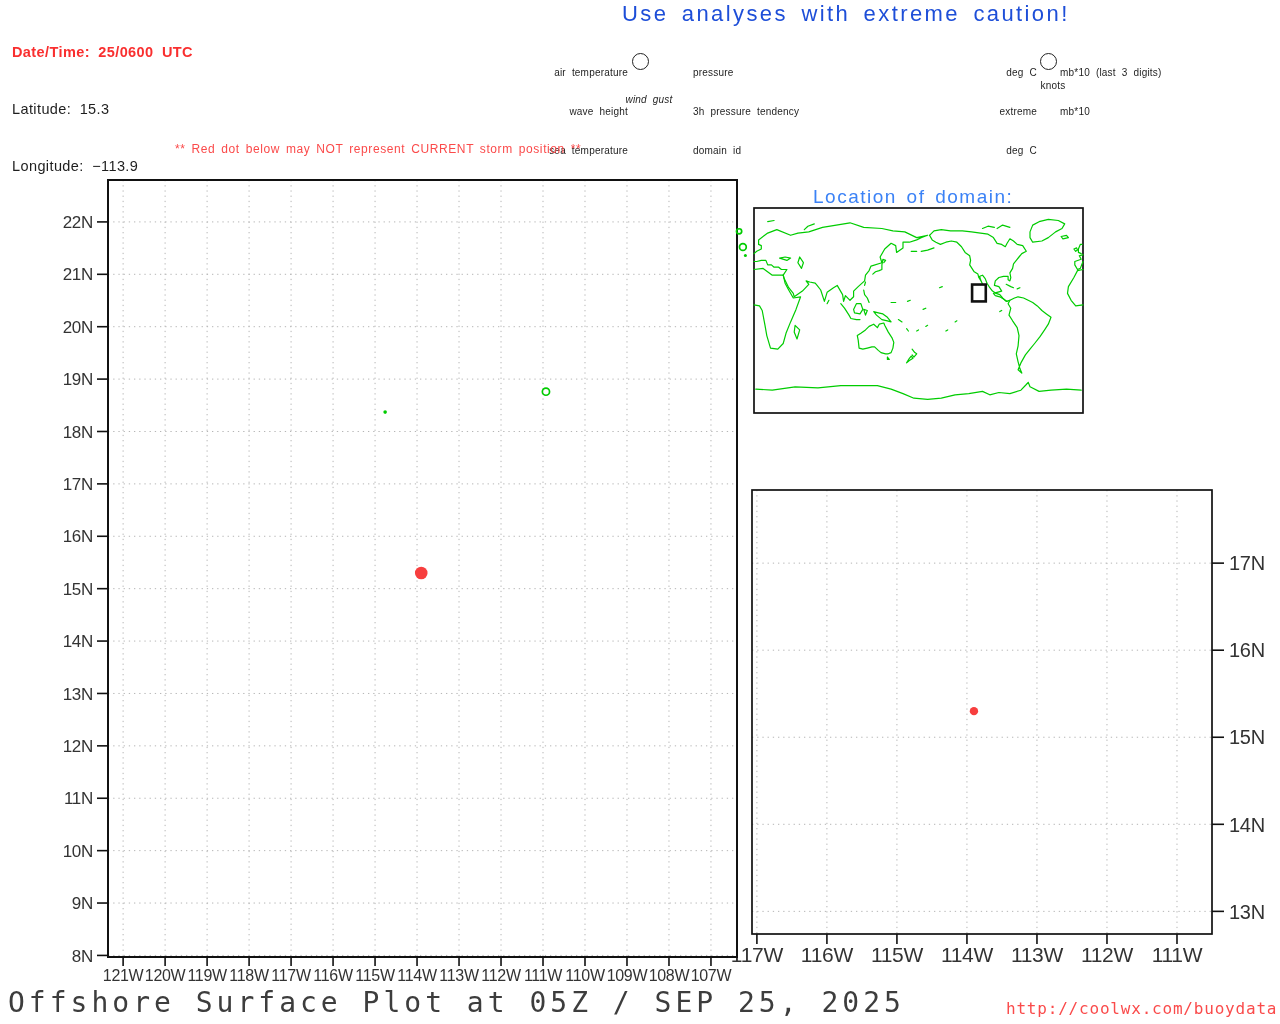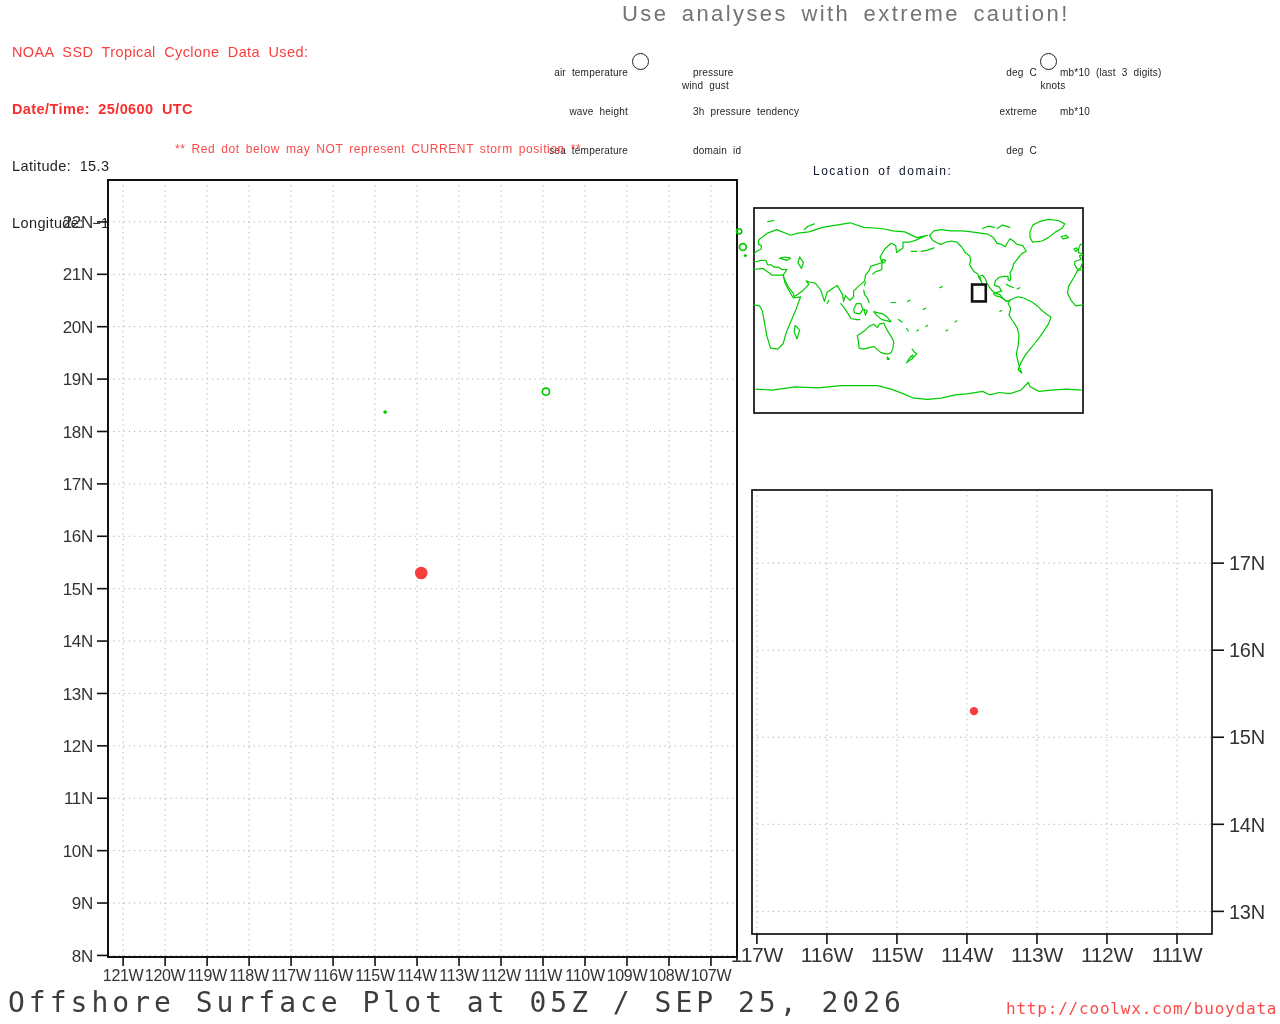--- a/index.html
+++ b/index.html
@@ -3,50 +3,49 @@
 <meta charset="utf-8">
 <style>
   html,body{margin:0;padding:0;background:#ffffff;width:1280px;height:1024px;overflow:hidden;}
   body{position:relative;font-family:"Liberation Sans",sans-serif;color:#1e1e1e;}
   .abs{position:absolute;white-space:pre;}
   
   #storm-info{left:12px;top:5px;font-size:14.5px;line-height:19px;letter-spacing:.4px;word-spacing:4px;}
   .red{color:#f93e3e;}
   .boldred{color:#f92f2f;font-weight:bold;}
   
-  #caution{left:622px;top:1px;font-size:22px;letter-spacing:2.4px;word-spacing:5px;color:#737373;}
+  #caution{left:622px;top:1px;font-size:22px;letter-spacing:2.4px;word-spacing:5px;color:#1d4ed8;}
   
   .lg{font-size:10px;line-height:13px;letter-spacing:.2px;word-spacing:3px;}
   .lg div{height:13px;}
   .lg-left{text-align:right;}
   .lg-circle{position:absolute;border:1.4px solid #222;border-radius:50%;background:#fff;}
   #lgv-left{left:430px;top:40px;width:198px;}
   #lgv-right{left:651px;top:40px;width:220px;margin-left:42px;}
-  #lgv-bottom{left:569px;top:79px;width:160px;text-align:right;}
+  #lgv-bottom{left:569px;top:93px;width:160px;text-align:center;font-style:italic;}
   #lgv-circle{left:632px;top:53px;width:15px;height:15px;}
   #lgu-left{left:880px;top:40px;width:157px;}
   #lgu-right{left:1060px;top:40px;width:220px;}
   #lgu-bottom{left:993px;top:79px;width:120px;text-align:center;}
   #lgu-circle{left:1040px;top:53px;width:15px;height:15px;}
   
   #warning{left:175px;top:142px;font-size:12px;letter-spacing:.6px;word-spacing:2px;color:#fb4a4a;}
   
-  #inset-title{left:813px;top:164px;font-size:12px;letter-spacing:1.5px;word-spacing:3px;color:#0f172a;}
+  #inset-title{left:813px;top:186px;font-size:19px;letter-spacing:1.5px;word-spacing:3px;color:#3b82f6;}
   
   #footer-title{left:8px;top:986px;font-size:28px;letter-spacing:4px;color:#3d3d3d;
     font-family:"DejaVu Sans Mono","Liberation Mono",monospace;font-weight:normal;}
   #footer-url{left:1006px;top:999px;font-size:16px;letter-spacing:.8px;color:#fa4b4b;
     font-family:"DejaVu Sans Mono","Liberation Mono",monospace;}
   svg text{font-family:"Liberation Sans",sans-serif;fill:#333;letter-spacing:-0.3px;}
 </style>
 </head>
 <body>
 
 <div class="abs" id="storm-info">
-  <div class="red">NOAA SSD Tropical Cyclone Data Used:</div>
   <div class="boldred">Date/Time: 25/0600 UTC</div>
   <div>Latitude: 15.3</div>
   <div>Longitude: −113.9</div>
 </div>
 
 <div class="abs" id="caution">Use analyses with extreme caution!</div>
 
 <div class="abs lg lg-left" id="lgv-left">
   <div>air temperature</div>
   <div>wave height</div>
@@ -69,21 +68,21 @@
 <div class="abs lg" id="lgu-right">
   <div>mb*10 (last 3 digits)</div>
   <div>mb*10</div>
   <div></div>
 </div>
 <div class="abs lg" id="lgu-bottom">knots</div>
 
 <div class="abs" id="warning">** Red dot below may NOT represent CURRENT storm position **</div>
 <div class="abs" id="inset-title">Location of domain:</div>
 
-<div class="abs" id="footer-title">Offshore Surface Plot at 05Z / SEP 25, 2026</div>
+<div class="abs" id="footer-title">Offshore Surface Plot at 05Z / SEP 25, 2025</div>
 <div class="abs" id="footer-url">http://coolwx.com/buoydata</div>
 
 <svg id="plot-canvas" style="position:absolute;left:0;top:0;" width="1280" height="1024" xmlns="http://www.w3.org/2000/svg">
     <line x1="756.9010654490102" y1="490" x2="756.9010654490102" y2="934" stroke="#b5b5b5" stroke-width="1" stroke-dasharray="1.3 3.9"></line>
     <line x1="826.9162861491625" y1="490" x2="826.9162861491625" y2="934" stroke="#b5b5b5" stroke-width="1" stroke-dasharray="1.3 3.9"></line>
     <line x1="896.9315068493147" y1="490" x2="896.9315068493147" y2="934" stroke="#b5b5b5" stroke-width="1" stroke-dasharray="1.3 3.9"></line>
     <line x1="966.946727549467" y1="490" x2="966.946727549467" y2="934" stroke="#b5b5b5" stroke-width="1" stroke-dasharray="1.3 3.9"></line>
     <line x1="1036.9619482496194" y1="490" x2="1036.9619482496194" y2="934" stroke="#b5b5b5" stroke-width="1" stroke-dasharray="1.3 3.9"></line>
     <line x1="1106.9771689497716" y1="490" x2="1106.9771689497716" y2="934" stroke="#b5b5b5" stroke-width="1" stroke-dasharray="1.3 3.9"></line>
     <line x1="1176.9923896499238" y1="490" x2="1176.9923896499238" y2="934" stroke="#b5b5b5" stroke-width="1" stroke-dasharray="1.3 3.9"></line>

